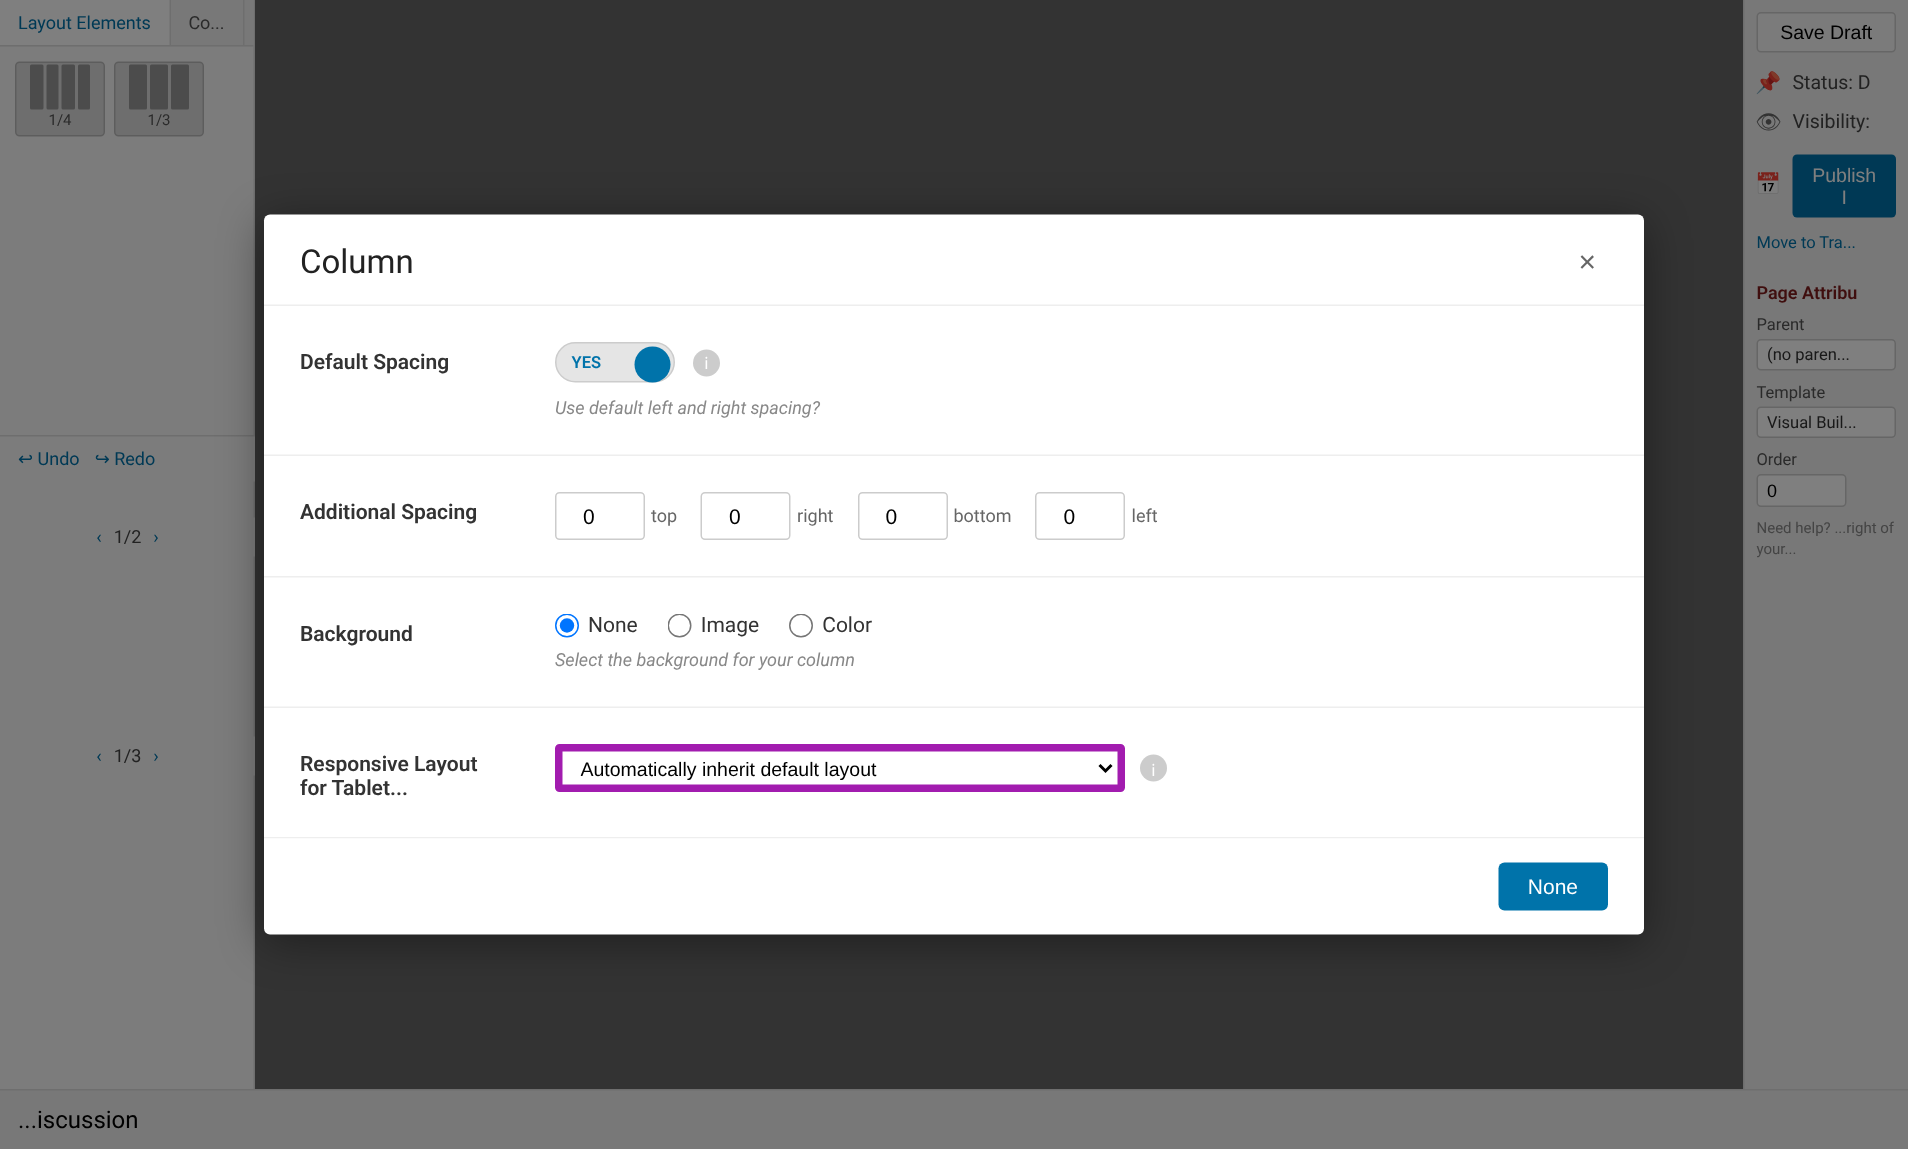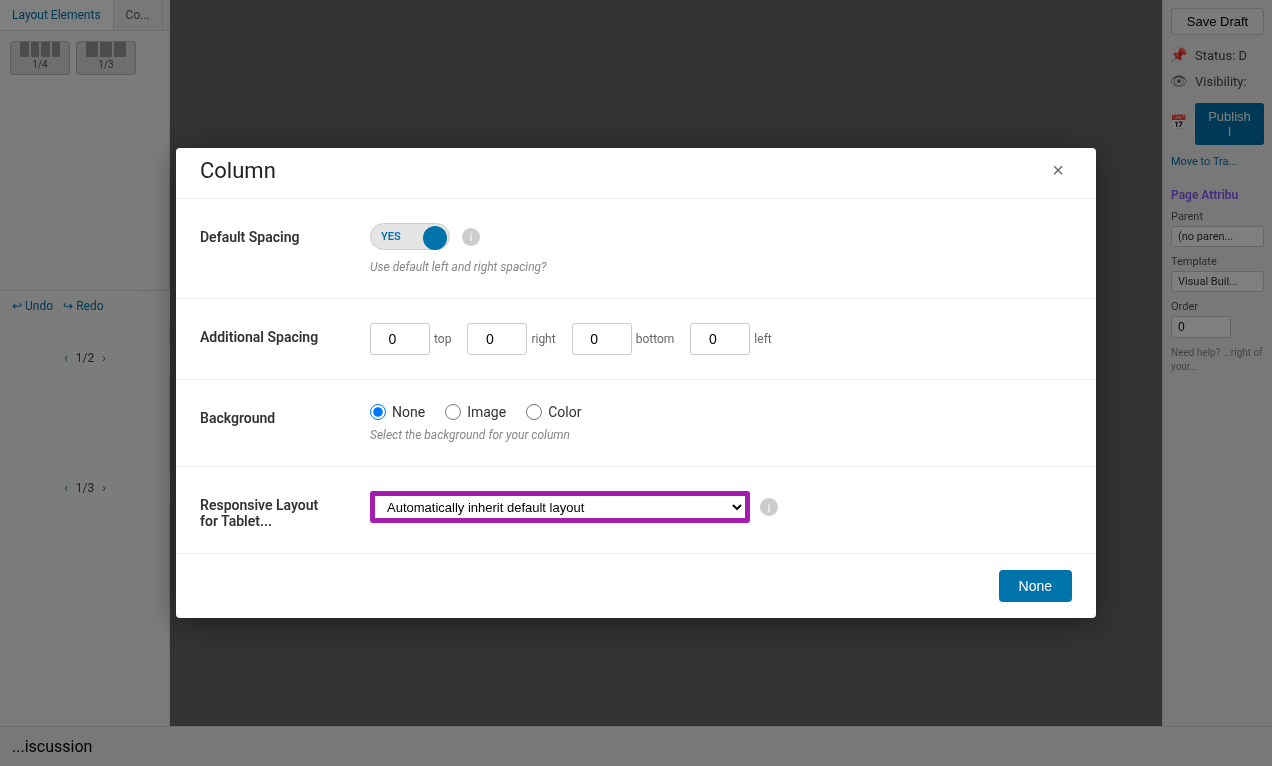--- a/index.html
+++ b/index.html
@@ -99,21 +99,21 @@
       flex-wrap: wrap;
       padding: 10px;
       gap: 6px;
     }
 
     .layout-item {
       background: #ddd;
       border: 1px solid #bbb;
       border-radius: 3px;
       width: 60px;
-      height: 34px;
+      height: 50px;
       display: flex;
       flex-direction: column;
       align-items: center;
       justify-content: flex-end;
       padding-bottom: 4px;
       font-size: 10px;
       color: #555;
       cursor: pointer;
     }
 
@@ -192,21 +192,21 @@
       width: 920px;
       max-height: 640px;
       box-shadow: 0 5px 30px rgba(0,0,0,0.4);
       overflow: hidden;
     }
 
     .modal-header {
       display: flex;
       align-items: center;
       justify-content: space-between;
-      padding: 8px 24px 14px;
+      padding: 18px 24px 14px;
       border-bottom: 1px solid #eee;
     }
 
     .modal-title {
       font-size: 22px;
       font-weight: 400;
       color: #222;
     }
 
     .modal-close {
@@ -408,21 +408,21 @@
       width: 110px;
       background: #f1f1f1;
       height: 100%;
       border-left: 1px solid #ddd;
       padding: 8px;
     }
 
     .page-attributes-title {
       font-size: 12px;
       font-weight: 600;
-      color: #8b5cf6;
+      color: #7f1d1d;
       margin-bottom: 8px;
     }
 
     .attr-label {
       font-size: 11px;
       color: #555;
       margin-bottom: 3px;
       margin-top: 8px;
     }
 

